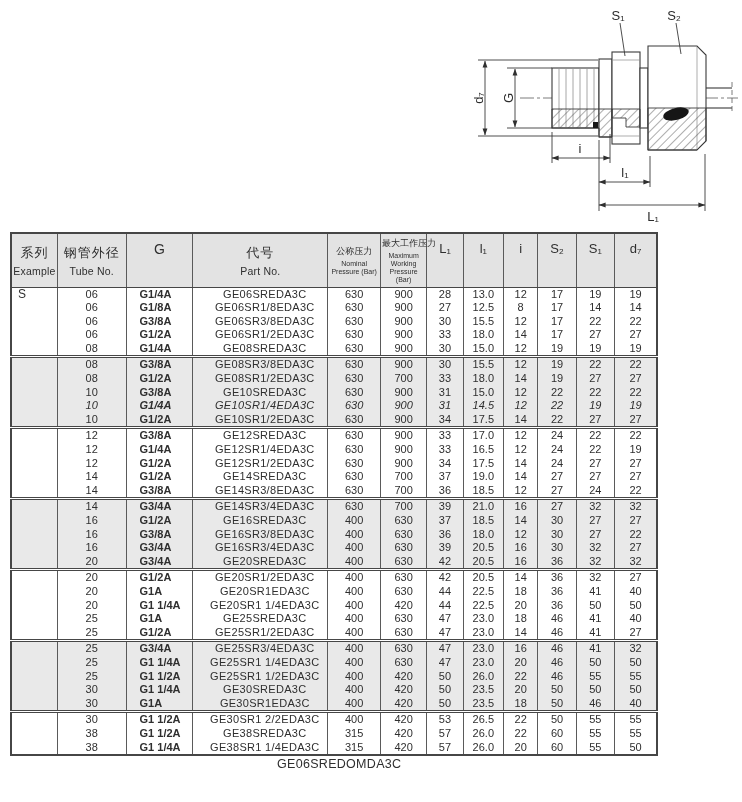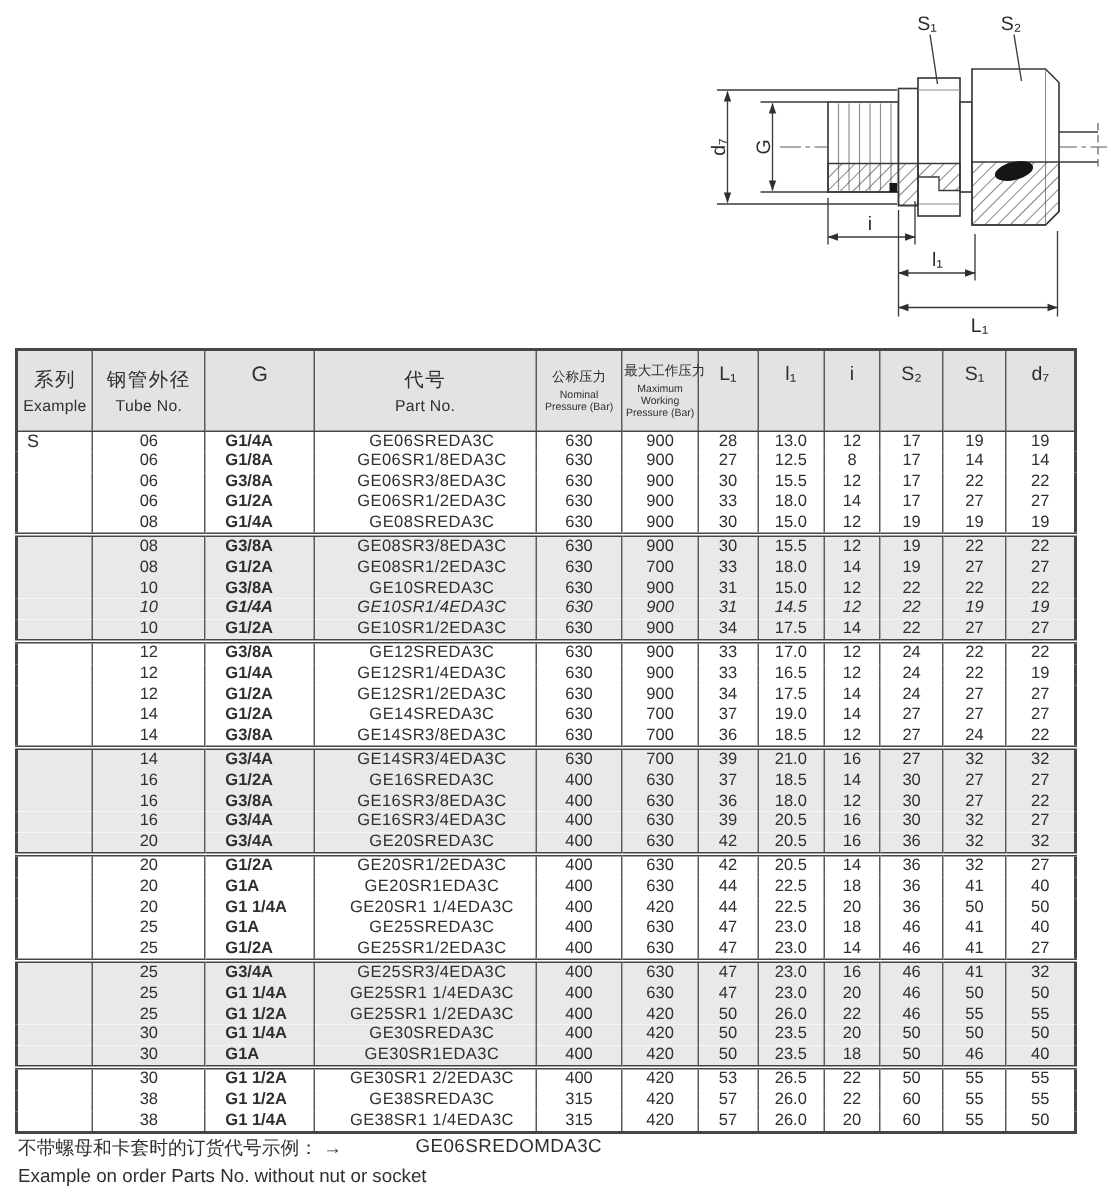--- a/index.html
+++ b/index.html
@@ -21,21 +21,21 @@
   .thread { stroke:#8f8f8f; stroke-width:0.8; }
   .hat    { fill:url(#hatch); stroke:#3a3a3a; stroke-width:0.9; }
   .seal   { fill:#161616; stroke:none; }
   .dim    { stroke:#3a3a3a; stroke-width:0.9; fill:none; }
   .cline  { stroke:#5a5a5a; stroke-width:0.8; stroke-dasharray:14 3 3 3; }
   .dash   { stroke:#5a5a5a; stroke-width:0.8; stroke-dasharray:5 3; }
   .lbl    { font:13px "Liberation Sans", sans-serif; fill:#2c2c2c; }
 
   
   table.spec {
-    position:absolute; left:10px; top:232px; width:708px;
+    position:absolute; left:10px; top:232px; width:648px;
     border-collapse:collapse; table-layout:fixed;
     border:2px solid #464646;
   }
   table.spec th, table.spec td {
     border-left:1px solid #5a5a5a; border-right:1px solid #5a5a5a;
   }
   thead th {
     background:#e3e3e3;
     border-bottom:1.5px solid #464646;
     height:54px; vertical-align:middle; text-align:center;
@@ -679,19 +679,15 @@
           <td class="c6">57</td>
           <td class="c7">26.0</td>
           <td class="c8">20</td>
           <td class="c9">60</td>
           <td class="c10">55</td>
           <td class="c11">50</td>
         </tr>
       </tbody>
     </table>
 
-  <div class="footer-note">
-    <div>不带螺母和卡套时的订货代号示例： →</div>
-    <div class="l2">Example on order Parts No. without nut or socket</div>
-  </div>
   <div class="footer-code">GE06SREDOMDA3C</div>
 
 </div>
 
 </body></html>

